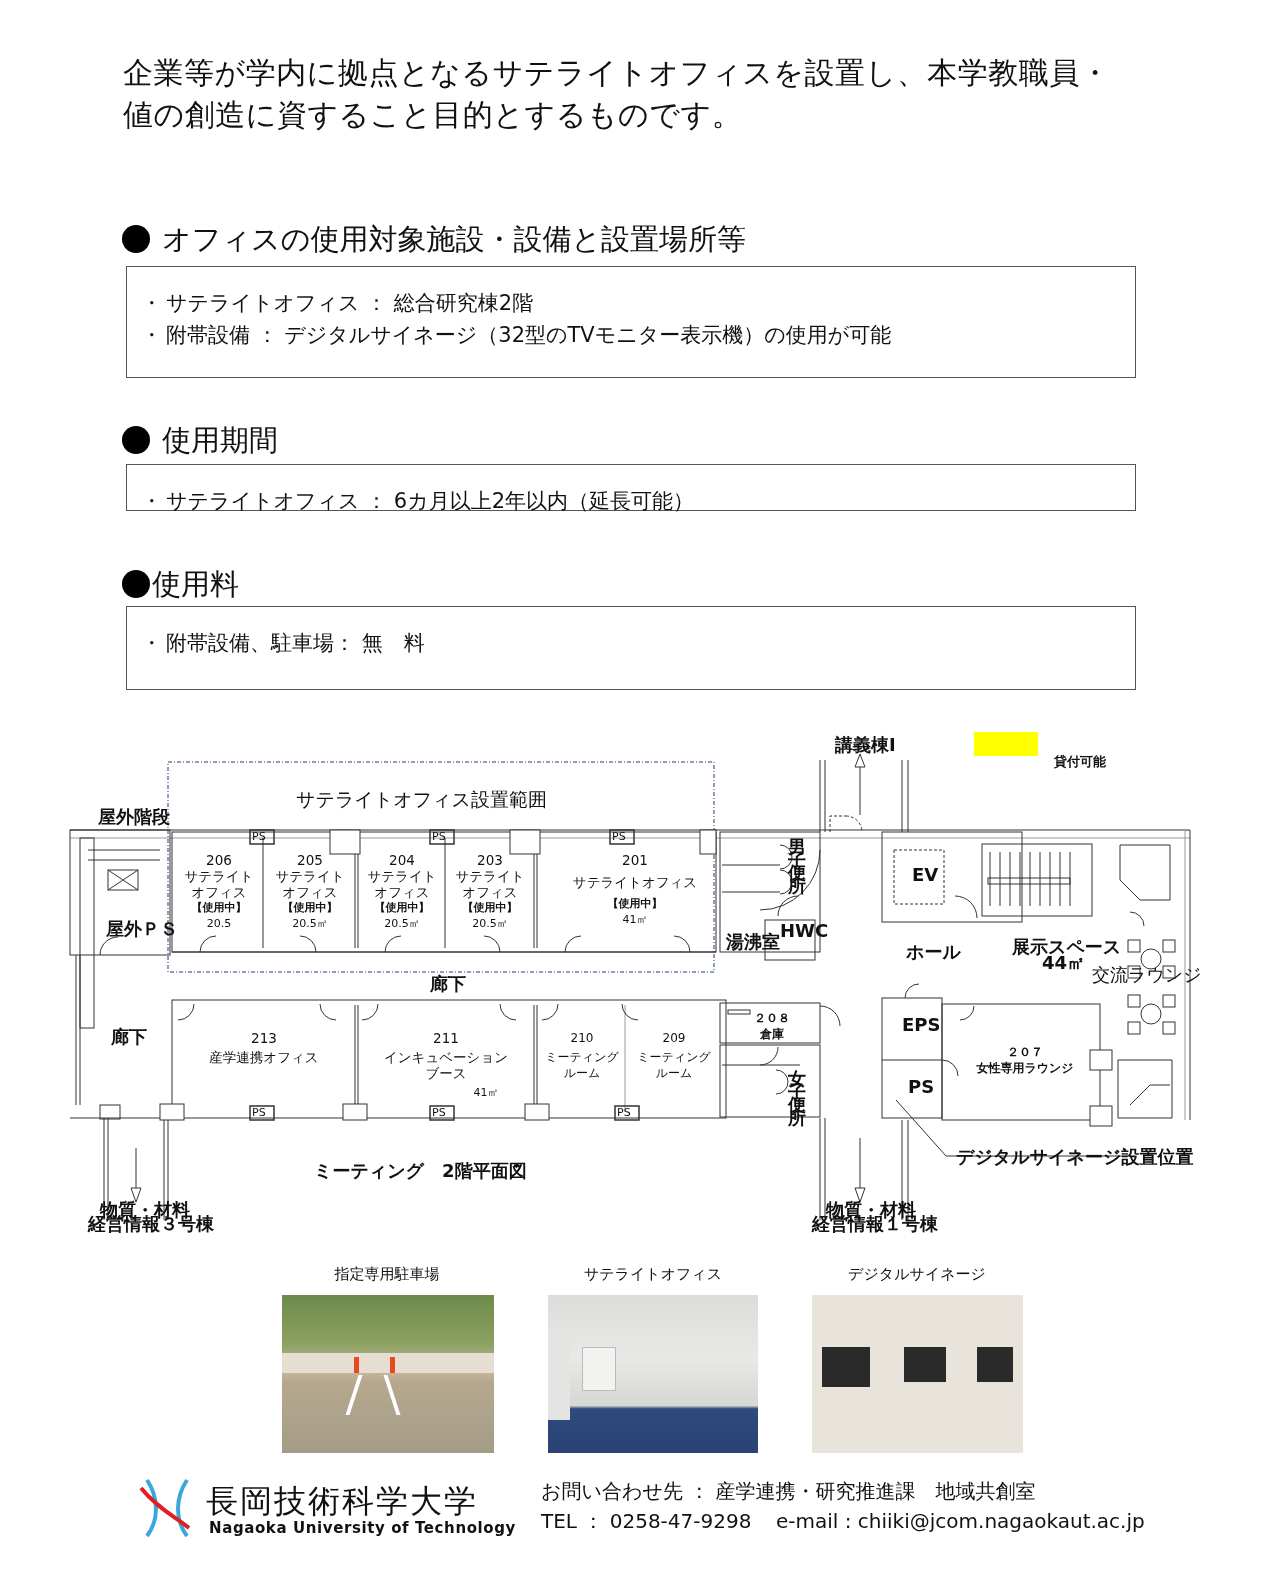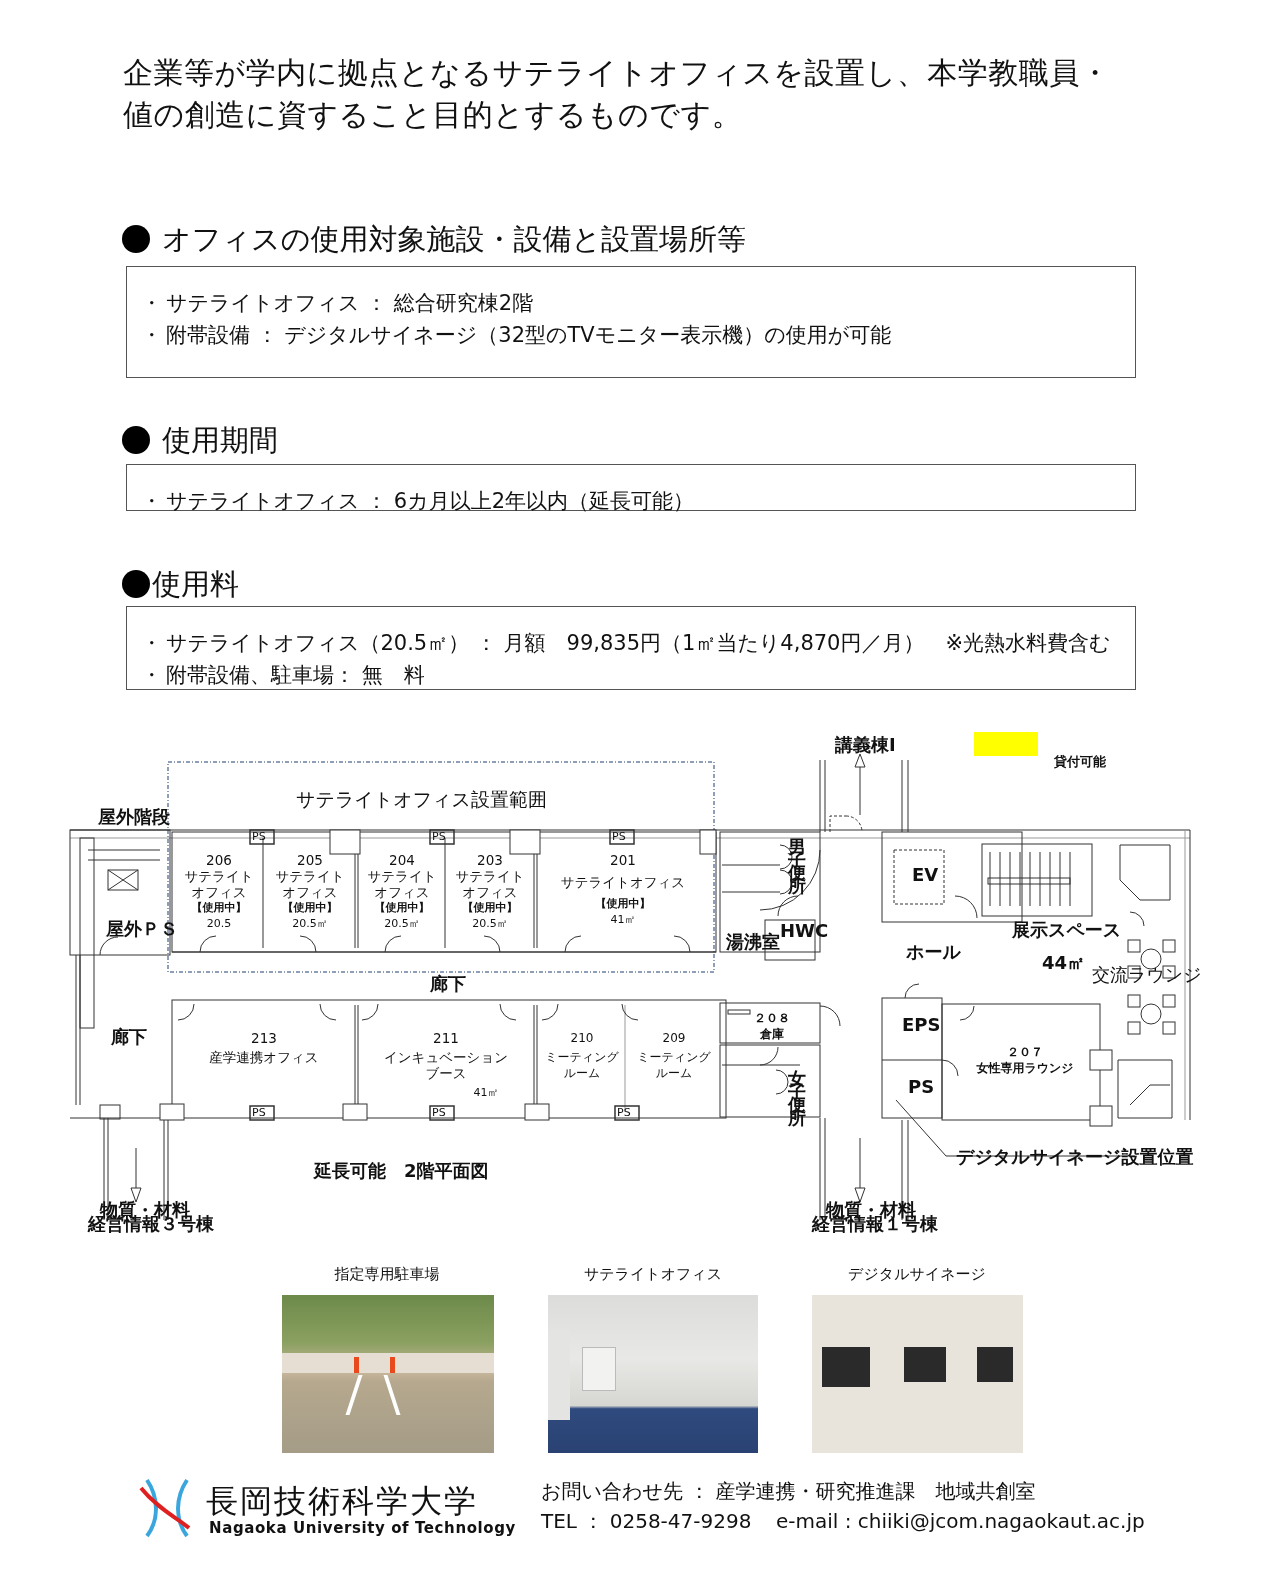--- a/index.html
+++ b/index.html
@@ -47,21 +47,20 @@
 </div>
 <div class="abs box" style="top:464px; height:47px;">
   <div class="line">サテライトオフィス ： 6カ月以上2年以内（延長可能）</div>
 </div>
 
 <div class="abs sec-head" style="top:566px;">
   <span class="bullet-dot" style="margin-right:2px;"></span>
   <span>使用料</span>
 </div>
 <div class="abs box" style="top:606px; height:84px;">
-  <div class="line">サテライトオフィス（20.5㎡） ： 月額　99,835円（1㎡当たり4,870円／月）　※光熱水料費含む</div>
   <div class="line">附帯設備、駐車場： 無　料</div>
 </div>
 
 <div class="abs plan">
   <svg width="1150" height="520" viewBox="0 0 1150 520">
     <g fill="none" stroke="#333" stroke-width="1">
 
       <rect x="108" y="42" width="546" height="210" stroke="#1f3f6e" stroke-dasharray="4,2,1,2"></rect>
 
       <line x1="10" y1="110" x2="1130" y2="110"></line>
@@ -217,21 +216,21 @@
   <div class="pl" style="left:38px; top:90px; font-weight:bold;">屋外階段</div>
   <div class="pl" style="left:46px; top:202px; font-weight:bold;">屋外ＰＳ</div>
   <div class="pl" style="left:51px; top:310px; font-weight:bold;">廊下</div>
   <div class="pl" style="left:370px; top:257px; font-weight:bold;">廊下</div>
   <div class="pl" style="left:775px; top:18px; font-weight:bold;">講義棟Ⅰ</div>
   <div class="pl" style="left:728px; top:120px; width:14px; white-space:normal; line-height:13px; font-weight:bold;">男子便所</div>
   <div class="pl" style="left:666px; top:215px; font-weight:bold;">湯沸室</div>
   <div class="pl" style="left:720px; top:204px; font-weight:bold;">HWC</div>
   <div class="pl" style="left:852px; top:148px; font-weight:bold;">EV</div>
   <div class="pl" style="left:846px; top:225px; font-weight:bold;">ホール</div>
-  <div class="pl" style="left:952px; top:203px; font-weight:bold;">展示スペース</div>
+  <div class="pl" style="left:952px; top:220px; font-weight:bold;">展示スペース</div>
   <div class="pl" style="left:982px; top:236px; font-weight:bold;">44㎡</div>
   <div class="pl" style="left:1032px; top:248px;">交流ラウンジ</div>
   <div class="pl" style="left:842px; top:298px; font-weight:bold;">EPS</div>
   <div class="pl" style="left:848px; top:360px; font-weight:bold;">PS</div>
   <div class="pl" style="left:728px; top:352px; width:14px; white-space:normal; line-height:13px; font-weight:bold;">女子便所</div>
   <div class="pl" style="left:896px; top:430px; font-weight:bold;">デジタルサイネージ設置位置</div>
   <div class="pl" style="left:40px; top:483px; font-weight:bold;">物質・材料</div>
   <div class="pl" style="left:28px; top:497px; font-weight:bold;">経営情報３号棟</div>
   <div class="pl" style="left:766px; top:483px; font-weight:bold;">物質・材料</div>
   <div class="pl" style="left:752px; top:497px; font-weight:bold;">経営情報１号棟</div>
@@ -264,21 +263,21 @@
     <div style="font-weight:bold;font-size:11px;">【使用中】</div>
     <div style="font-size:11px;">20.5㎡</div>
   </div>
   <div class="pl room-label" style="left:386px; top:132px; width:88px;">
     <div>203</div>
     <div>サテライト</div>
     <div>オフィス</div>
     <div style="font-weight:bold;font-size:11px;">【使用中】</div>
     <div style="font-size:11px;">20.5㎡</div>
   </div>
-  <div class="pl room-label" style="left:478px; top:132px; width:170px;">
+  <div class="pl room-label" style="left:478px; top:132px; width:170px;padding-left:12px;">
     <div>201</div>
     <div style="margin-top:6px;">サテライトオフィス</div>
     <div style="font-weight:bold;font-size:11px;margin-top:6px;">【使用中】</div>
     <div style="font-size:11px;">41㎡</div>
   </div>
 
   <div class="pl room-label" style="left:114px; top:310px; width:180px;">
     <div>213</div>
     <div style="margin-top:3px;">産学連携オフィス</div>
   </div>
@@ -300,21 +299,21 @@
   </div>
   <div class="pl room-label" style="left:680px; top:290px; width:64px; font-size:12px; font-weight:bold;">
     <div>２０８</div>
     <div>倉庫</div>
   </div>
   <div class="pl room-label" style="left:900px; top:324px; width:130px; font-size:12px; font-weight:bold;">
     <div>２０７</div>
     <div>女性専用ラウンジ</div>
   </div>
 
-  <div class="pl title-plan" style="left:254px; top:444px;">延長可能　2階平面図</div>
+  <div class="pl title-plan" style="left:254px; top:444px;">ミーティング　2階平面図</div>
 </div>
 
 <div class="abs photo-cap" style="left:282px; top:1265px; width:210px;">指定専用駐車場</div>
 <div class="photo" style="left:282px; top:1295px; width:212px; height:158px; background:linear-gradient(to bottom,#6d8a4a 0%,#8aa060 30%,#c9b89c 48%,#b5a88e 55%,#a59c87 100%);">
   <div style="position:absolute;left:0;top:58px;width:212px;height:20px;background:#e6ded2;"></div>
   <div style="position:absolute;left:70px;top:80px;width:4px;height:40px;background:#fff;transform:skewX(-18deg);"></div>
   <div style="position:absolute;left:108px;top:80px;width:4px;height:40px;background:#fff;transform:skewX(18deg);"></div>
   <div style="position:absolute;left:72px;top:62px;width:5px;height:16px;background:#e94a1d;"></div>
   <div style="position:absolute;left:108px;top:62px;width:5px;height:16px;background:#e94a1d;"></div>
 </div>

